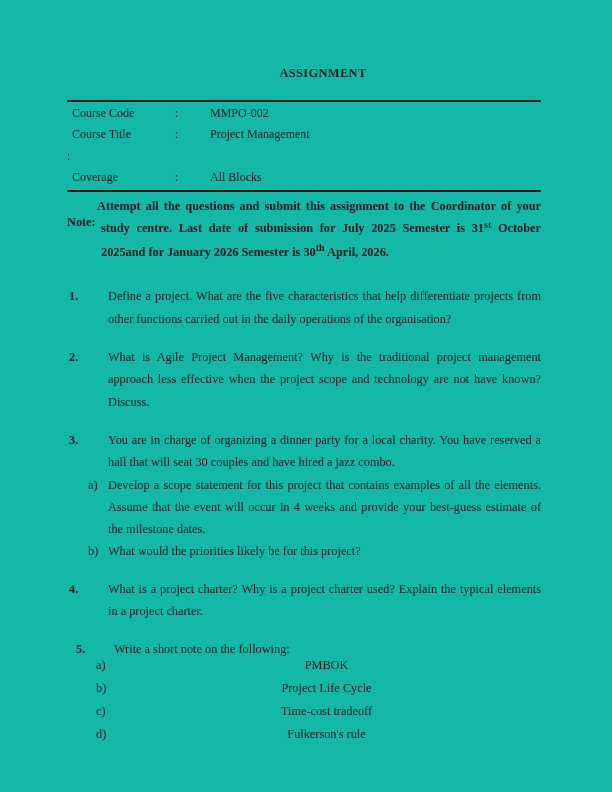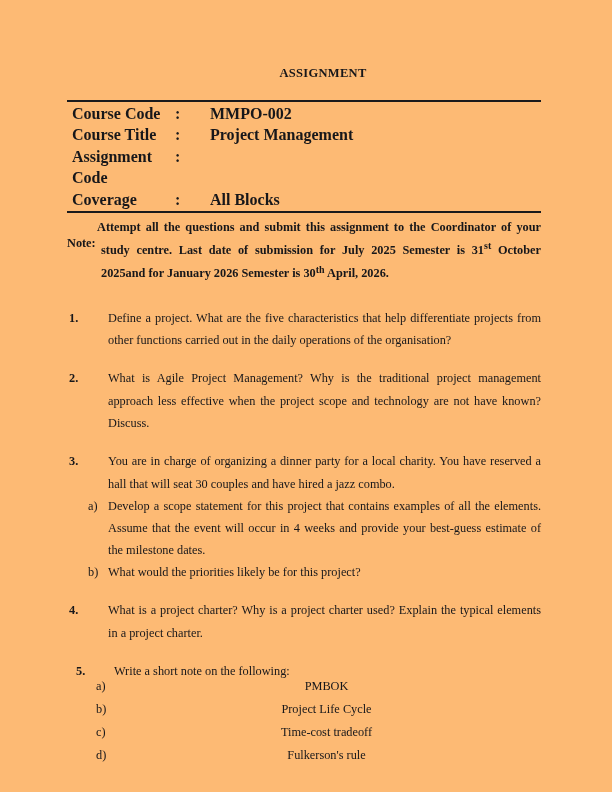--- a/index.html
+++ b/index.html
@@ -5,21 +5,21 @@
   * { margin: 0; padding: 0; box-sizing: border-box; }
   html, body { background: #e8e8e8; }
   body {
     width: 612px; height: 792px;
     font-family: "Liberation Serif", "DejaVu Serif", serif;
     color: #17171a;
   }
   .page {
     position: relative;
     width: 612px; height: 792px;
-    background: #fdba74;
+    background: #14b8a6;
     padding: 66px 71px 0 67px;
     overflow: hidden;
   }
   
   .doc-title {
     position: relative;
     left: 19px;
     text-align: center;
     font-weight: bold;
     font-size: 12.5px;
@@ -29,22 +29,22 @@
   
   .course-table {
     margin-top: 20px;
     border-top: 2px solid #1a1a1c;
     border-bottom: 2px solid #1a1a1c;
     padding: 1px 0 1px 0;
   }
   .ct-row {
     display: flex;
     line-height: 21.4px;
-    font-weight: bold;
-    font-size: 16px;
+    font-weight: normal;
+    font-size: 12px;
   }
   .ct-label { width: 108px; padding-left: 5px; }
   .ct-colon { width: 35px; }
   .ct-value { flex: 1; }
   
   .note {
     position: relative;
     margin-top: 3px;
     padding-left: 34px;
     font-weight: bold;
@@ -100,21 +100,20 @@
       <span class="ct-label">Course Code</span>
       <span class="ct-colon">:</span>
       <span class="ct-value">MMPO-002</span>
     </div>
     <div class="ct-row">
       <span class="ct-label">Course Title</span>
       <span class="ct-colon">:</span>
       <span class="ct-value">Project Management</span>
     </div>
     <div class="ct-row">
-      <span class="ct-label">Assignment Code</span>
       <span class="ct-colon">:</span>
     </div>
     <div class="ct-row">
       <span class="ct-label">Coverage</span>
       <span class="ct-colon">:</span>
       <span class="ct-value">All Blocks</span>
     </div>
   </div>
 
   <div class="note">

